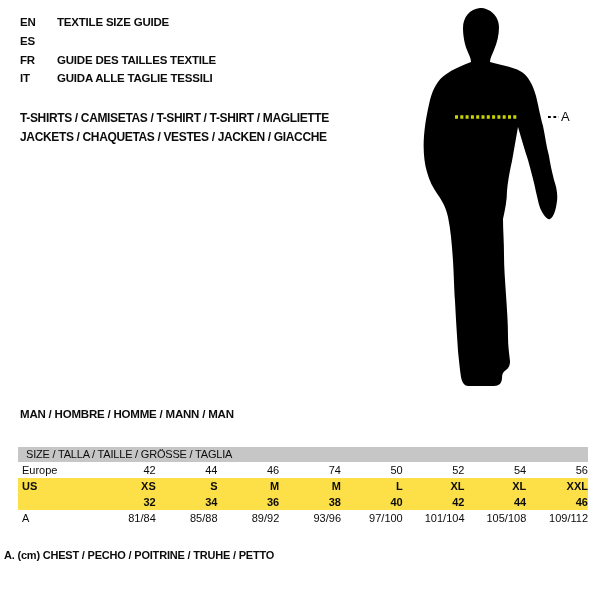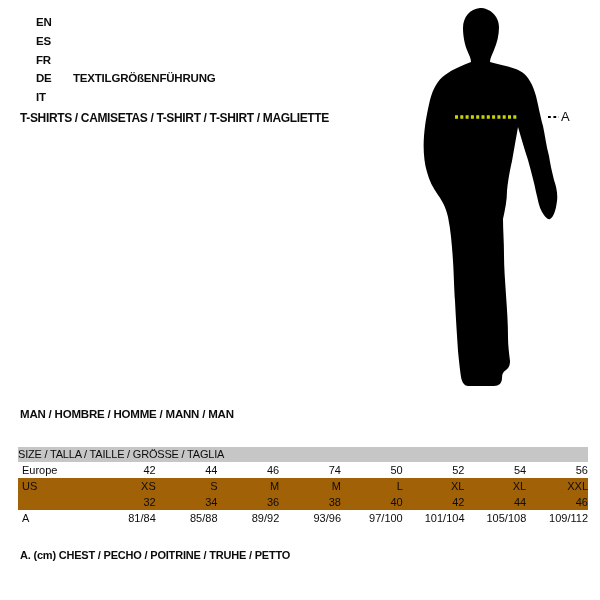--- a/index.html
+++ b/index.html
@@ -1,72 +1,72 @@
 <!DOCTYPE html>
 <html><head>
 <meta charset="utf-8">
 <style>
   html,body{margin:0;padding:0;}
   body{
     width:600px;height:600px;position:relative;background:#ffffff;
     font-family:"Liberation Sans", sans-serif;color:#0c0c0c;overflow:hidden;
   }
   
-  .lang-block{position:absolute;left:36px;top:13px;}
+  .lang-block{position:absolute;left:20px;top:13px;}
   .lang-row{display:flex;line-height:18.8px;font-size:11.5px;font-weight:bold;letter-spacing:-0.2px;}
   .lang-code{width:37px;flex:0 0 37px;}
   
   .cat-block{position:absolute;left:20px;top:109px;}
   .cat-line{font-size:12px;font-weight:bold;line-height:19px;letter-spacing:-0.35px;white-space:nowrap;}
   
   .figure-wrap{position:absolute;left:410px;top:5px;width:160px;height:395px;}
   .figure-wrap svg{display:block;width:160px;height:395px;}
   .measure-label{
     position:absolute;left:561px;top:109px;font-size:13px;font-weight:400;
     color:#0c0c0c;line-height:15px;
   }
   
   .section-title{position:absolute;left:20px;top:408px;font-size:11.5px;font-weight:bold;letter-spacing:-0.2px;}
   
   .size-table{position:absolute;left:18px;top:447px;width:570px;font-size:11px;}
   .tbl-header{
-    background:#c6c6c6;height:15px;line-height:15px;padding-left:0;
+    background:#c6c6c6;height:15px;line-height:15px;padding-left:8px;
     font-weight:400;letter-spacing:-0.2px;
   }
   .tbl-row{display:flex;height:16px;line-height:16px;}
-  .tbl-row.shaded{background:#a16207;}
+  .tbl-row.shaded{background:#fde047;font-weight:bold;}
   .tbl-label{flex:0 0 72px;padding-left:4px;}
   .tbl-cell{flex:1 1 0;text-align:right;}
   
-  .footnote{position:absolute;left:20px;top:549px;font-size:11px;font-weight:bold;letter-spacing:-0.2px;}
+  .footnote{position:absolute;left:4px;top:549px;font-size:11px;font-weight:bold;letter-spacing:-0.2px;}
 </style>
 </head>
 <body>
 
 <div class="lang-block">
   <div class="lang-row">
     <span class="lang-code">EN</span>
+    <span class="lang-label">TEXTILE SIZE GUIDE</span>
   </div>
   <div class="lang-row">
     <span class="lang-code">ES</span>
   </div>
   <div class="lang-row">
     <span class="lang-code">FR</span>
-  </div>
-  <div class="lang-row">
-    <span class="lang-code">DE</span>
-    <span class="lang-label">TEXTILGRÖßENFÜHRUNG</span>
+    <span class="lang-label">GUIDE DES TAILLES TEXTILE</span>
   </div>
   <div class="lang-row">
     <span class="lang-code">IT</span>
+    <span class="lang-label">GUIDA ALLE TAGLIE TESSILI</span>
   </div>
 </div>
 
 <div class="cat-block">
   <div class="cat-line">T-SHIRTS / CAMISETAS / T-SHIRT / T-SHIRT / MAGLIETTE</div>
+  <div class="cat-line">JACKETS / CHAQUETAS / VESTES / JACKEN / GIACCHE</div>
 </div>
 
 <div class="figure-wrap">
   <svg viewBox="0 0 160 395" xmlns="http://www.w3.org/2000/svg">
     <path fill="#000000" d="
       M 70,3
       C 60,4 53,12 53,23
       C 53,32 55,40 57,45
       C 59,50 61,53 61,57
       C 53,60 43,64 35,70

